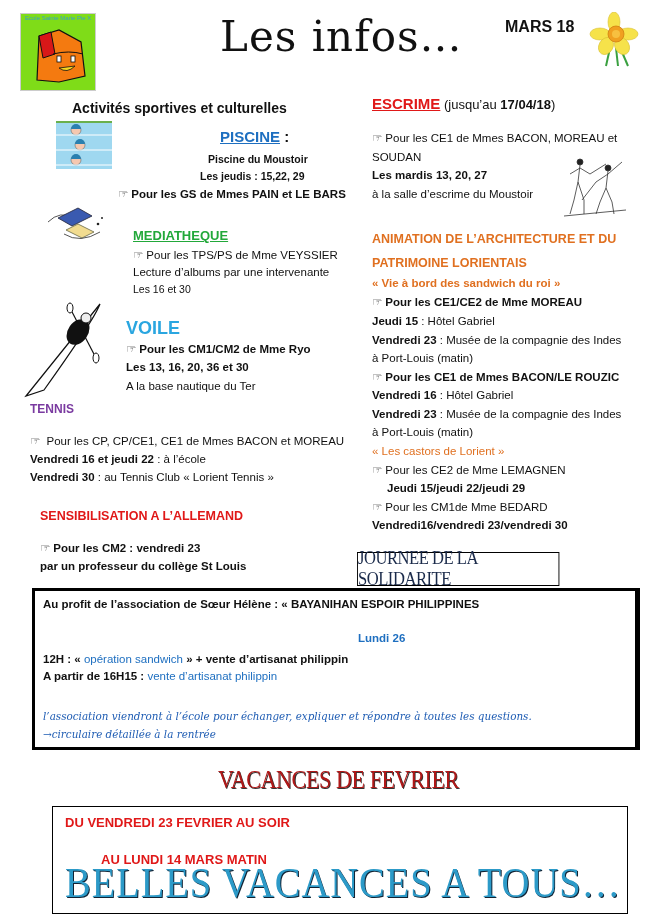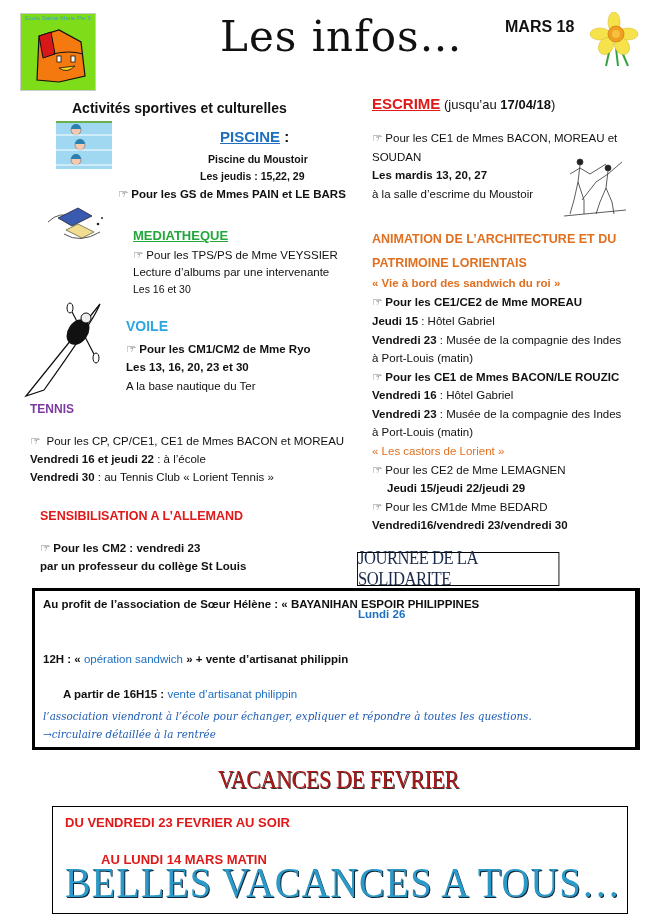--- a/index.html
+++ b/index.html
@@ -97,23 +97,23 @@
 
 <svg class="abs" style="left:24px;top:300px;" width="80" height="98" viewBox="0 0 80 98">
   <path d="M2 96 L76 4 Q70 20 20 90 Z" fill="#fff" stroke="#111" stroke-width="1.2"></path>
   <ellipse cx="54" cy="32" rx="10" ry="14" fill="#111" transform="rotate(35 54 32)"></ellipse>
   <circle cx="62" cy="18" r="5" fill="#eee" stroke="#111"></circle>
   <line x1="46" y1="8" x2="72" y2="58" stroke="#111" stroke-width="1.2"></line>
   <ellipse cx="46" cy="8" rx="3" ry="5" fill="#fff" stroke="#111"></ellipse>
   <ellipse cx="72" cy="58" rx="3" ry="5" fill="#fff" stroke="#111"></ellipse>
 </svg>
 
-<div class="abs" style="left:126px;top:318px;font-size:14px;font-weight:bold;color:#2aa6e0;">VOILE</div>
+<div class="abs" style="left:126px;top:318px;font-size:18px;font-weight:bold;color:#2aa6e0;">VOILE</div>
 <div class="abs t b hand" style="left:126px;top:340px;">Pour les CM1/CM2  de Mme Ryo</div>
-<div class="abs t b" style="left:126px;top:358px;">Les 13, 16, 20, 23 et 30</div>
+<div class="abs t b" style="left:126px;top:358px;">Les 13, 16, 20, 36 et 30</div>
 <div class="abs t" style="left:126px;top:377px;">A la base nautique du Ter</div>
 
 <div class="abs" style="left:30px;top:402px;font-size:12px;font-weight:bold;color:#7a3aa0;">TENNIS</div>
 <div class="abs t hand" style="left:30px;top:432px;">
   <span>Pour les CP, CP/CE1, CE1  de Mmes BACON et MOREAU</span>
 </div>
 <div class="abs t" style="left:30px;top:450px;">
   <b>Vendredi 16 et jeudi 22</b><span> : à l’école</span>
 </div>
 <div class="abs t" style="left:30px;top:468px;">
@@ -156,25 +156,25 @@
 <div class="abs t b" style="left:372px;top:442px;color:#e07020;font-weight:normal;">« Les castors de Lorient »</div>
 <div class="abs t hand" style="left:372px;top:461px;">Pour les CE2 de Mme LEMAGNEN</div>
 <div class="abs t b" style="left:387px;top:479px;">Jeudi 15/jeudi 22/jeudi 29</div>
 <div class="abs t hand" style="left:372px;top:498px;">Pour les CM1de Mme BEDARD</div>
 <div class="abs t b" style="left:372px;top:516px;">Vendredi16/vendredi 23/vendredi 30</div>
 
 <div class="abs box-sol">JOURNEE DE LA SOLIDARITE</div>
 
 <div class="abs box-main">
   <div class="abs t b" style="left:8px;top:4px;">Au profit de l’association de Sœur Hélène : « BAYANIHAN ESPOIR PHILIPPINES</div>
-  <div class="abs t b" style="left:283px;top:14px;color:#1e6fc0;padding-left:40px;">Lundi 26</div>
+  <div class="abs t b" style="left:283px;top:38px;color:#1e6fc0;padding-left:40px;">Lundi 26</div>
   <div class="abs t b" style="left:8px;top:59px;">
     <span>12H : « </span><span style="color:#1e6fc0;font-weight:normal;">opération sandwich</span><span> » + vente d’artisanat philippin</span>
   </div>
-  <div class="abs t b" style="left:8px;top:94px;margin-left:20px;">
+  <div class="abs t b" style="left:8px;top:76px;">
     <span>A partir de 16H15 : </span><span style="color:#1e6fc0;font-weight:normal;">vente d’artisanat philippin</span>
   </div>
   <div class="abs script" style="left:8px;top:116px;white-space:nowrap;font-size:10.4px;">l’association viendront à l’école pour échanger, expliquer et répondre à toutes les questions.</div>
   <div class="abs script" style="left:8px;top:134px;white-space:nowrap;font-size:10.4px;">
     <span style="font-style:normal;">→</span><span>circulaire détaillée à la rentrée</span>
   </div>
 </div>
 
 <div class="abs vac-title">VACANCES DE FEVRIER</div>
 

